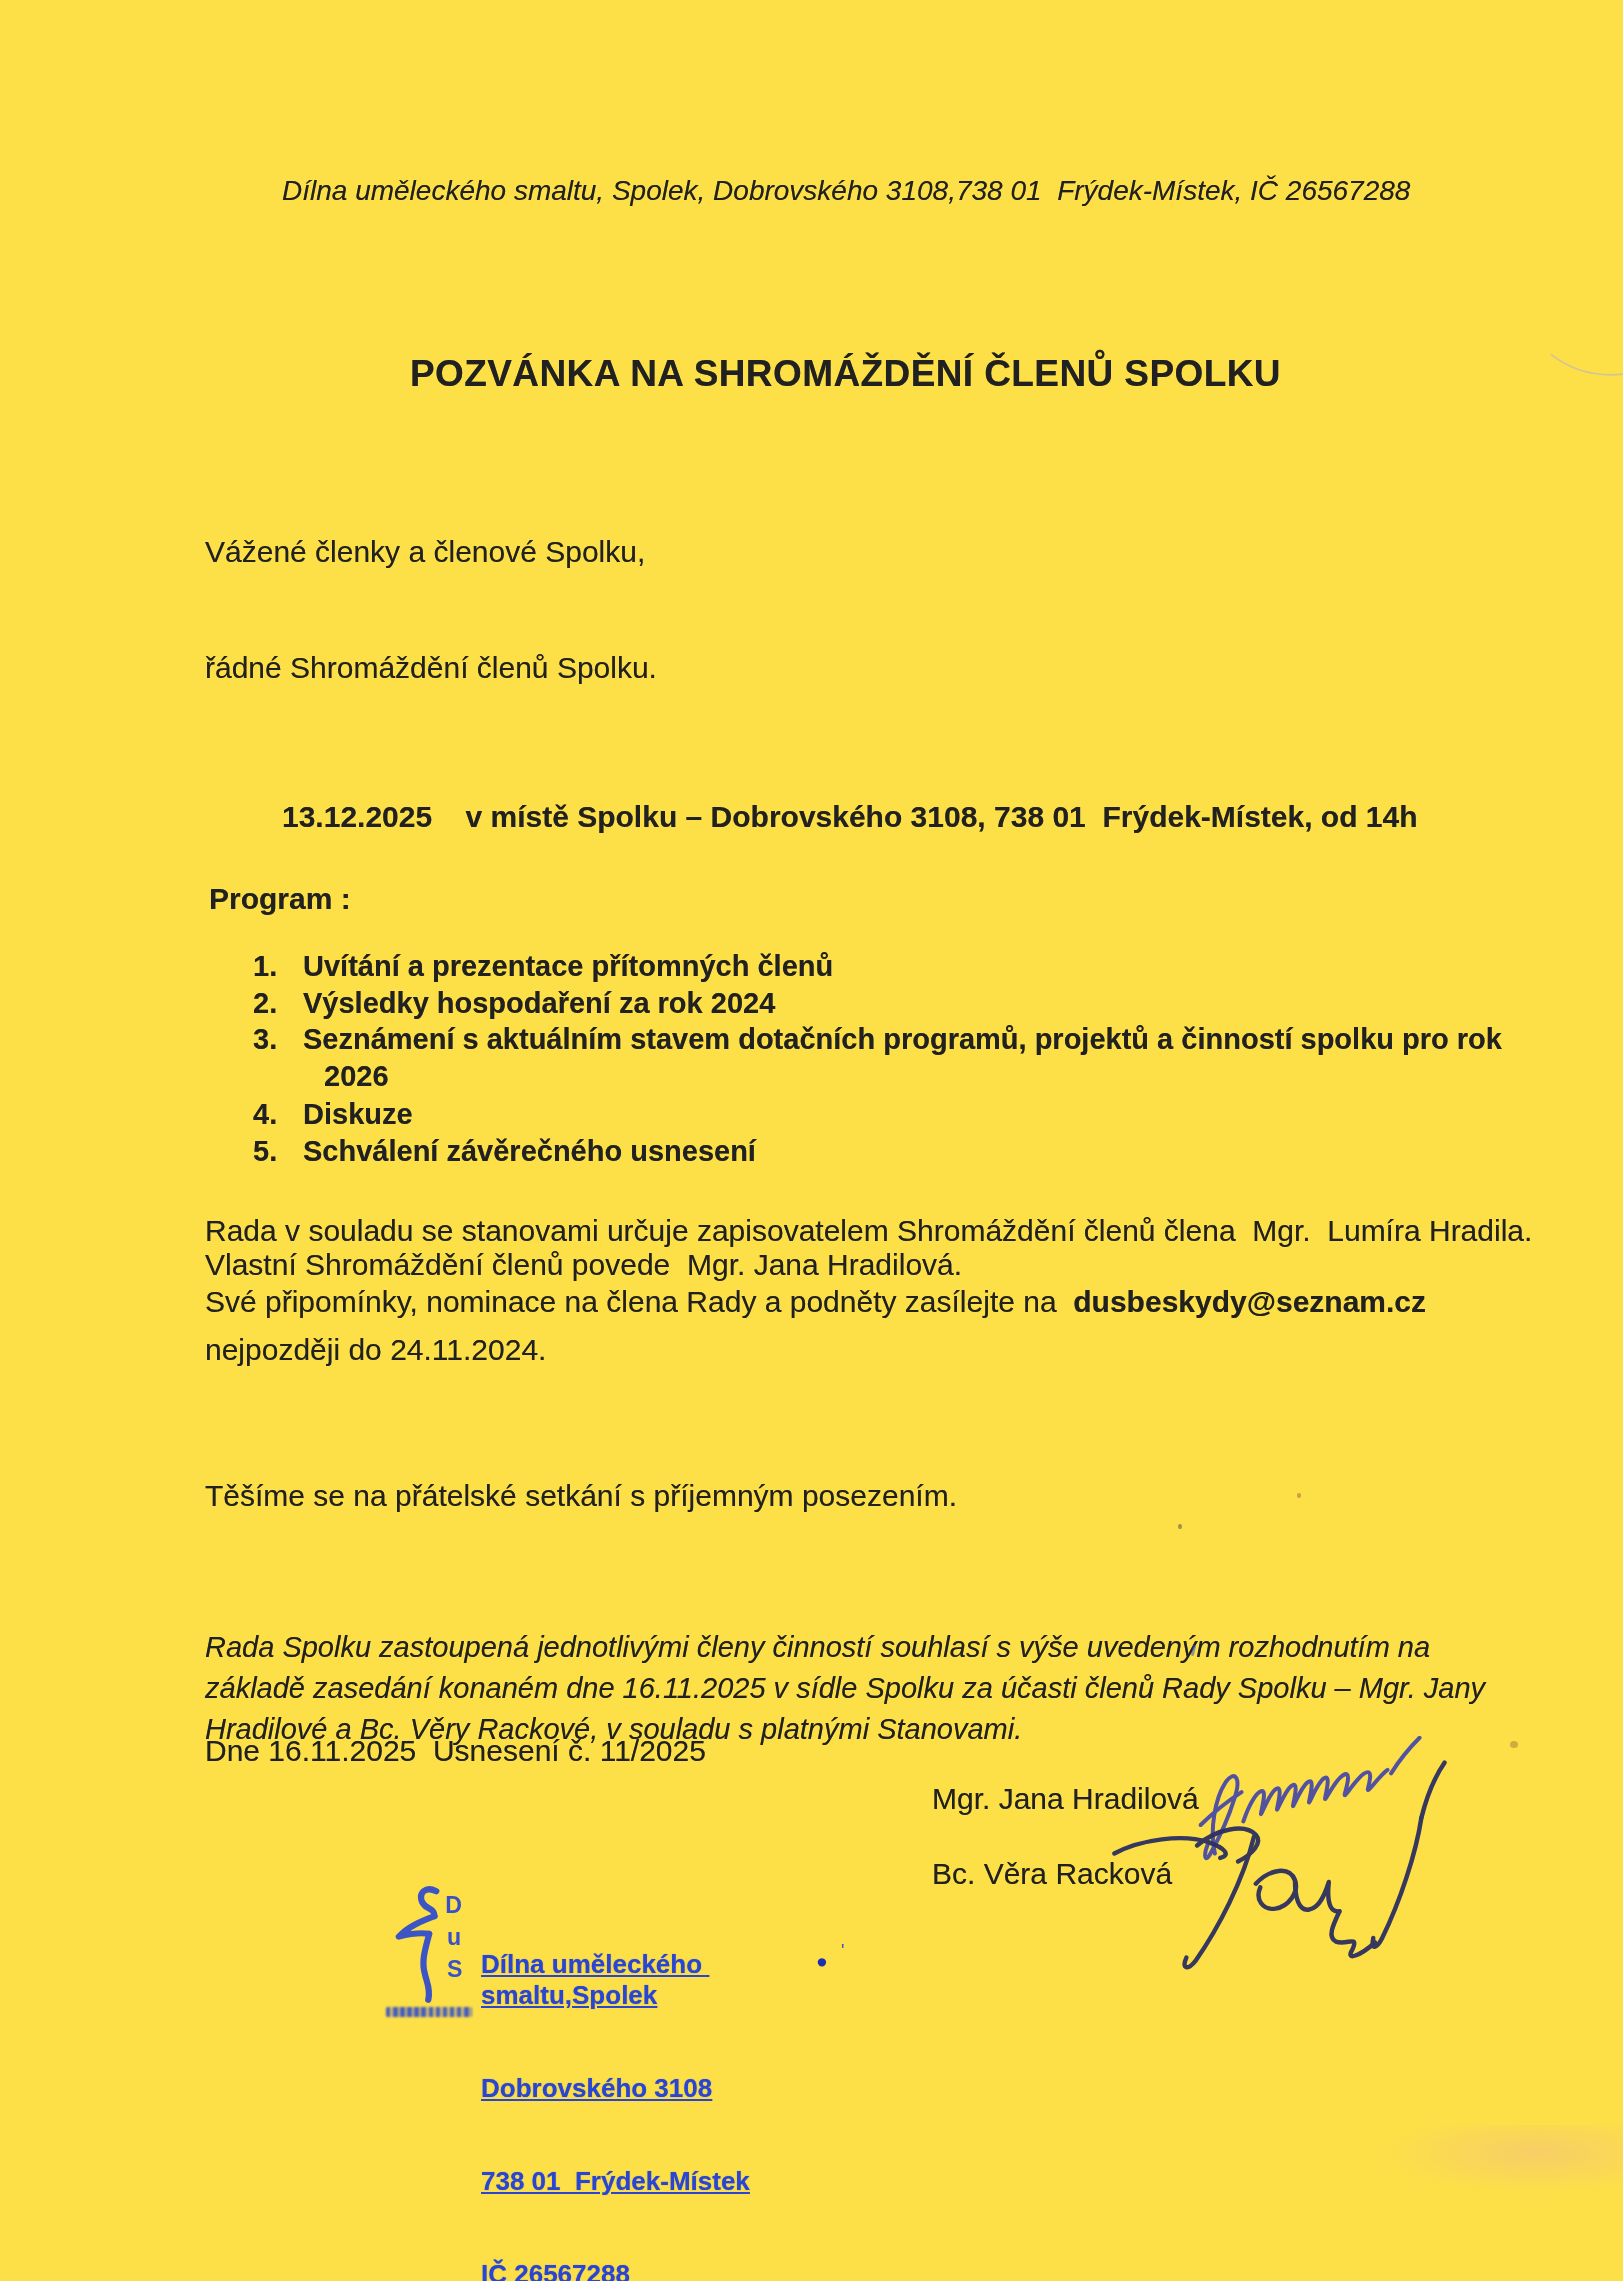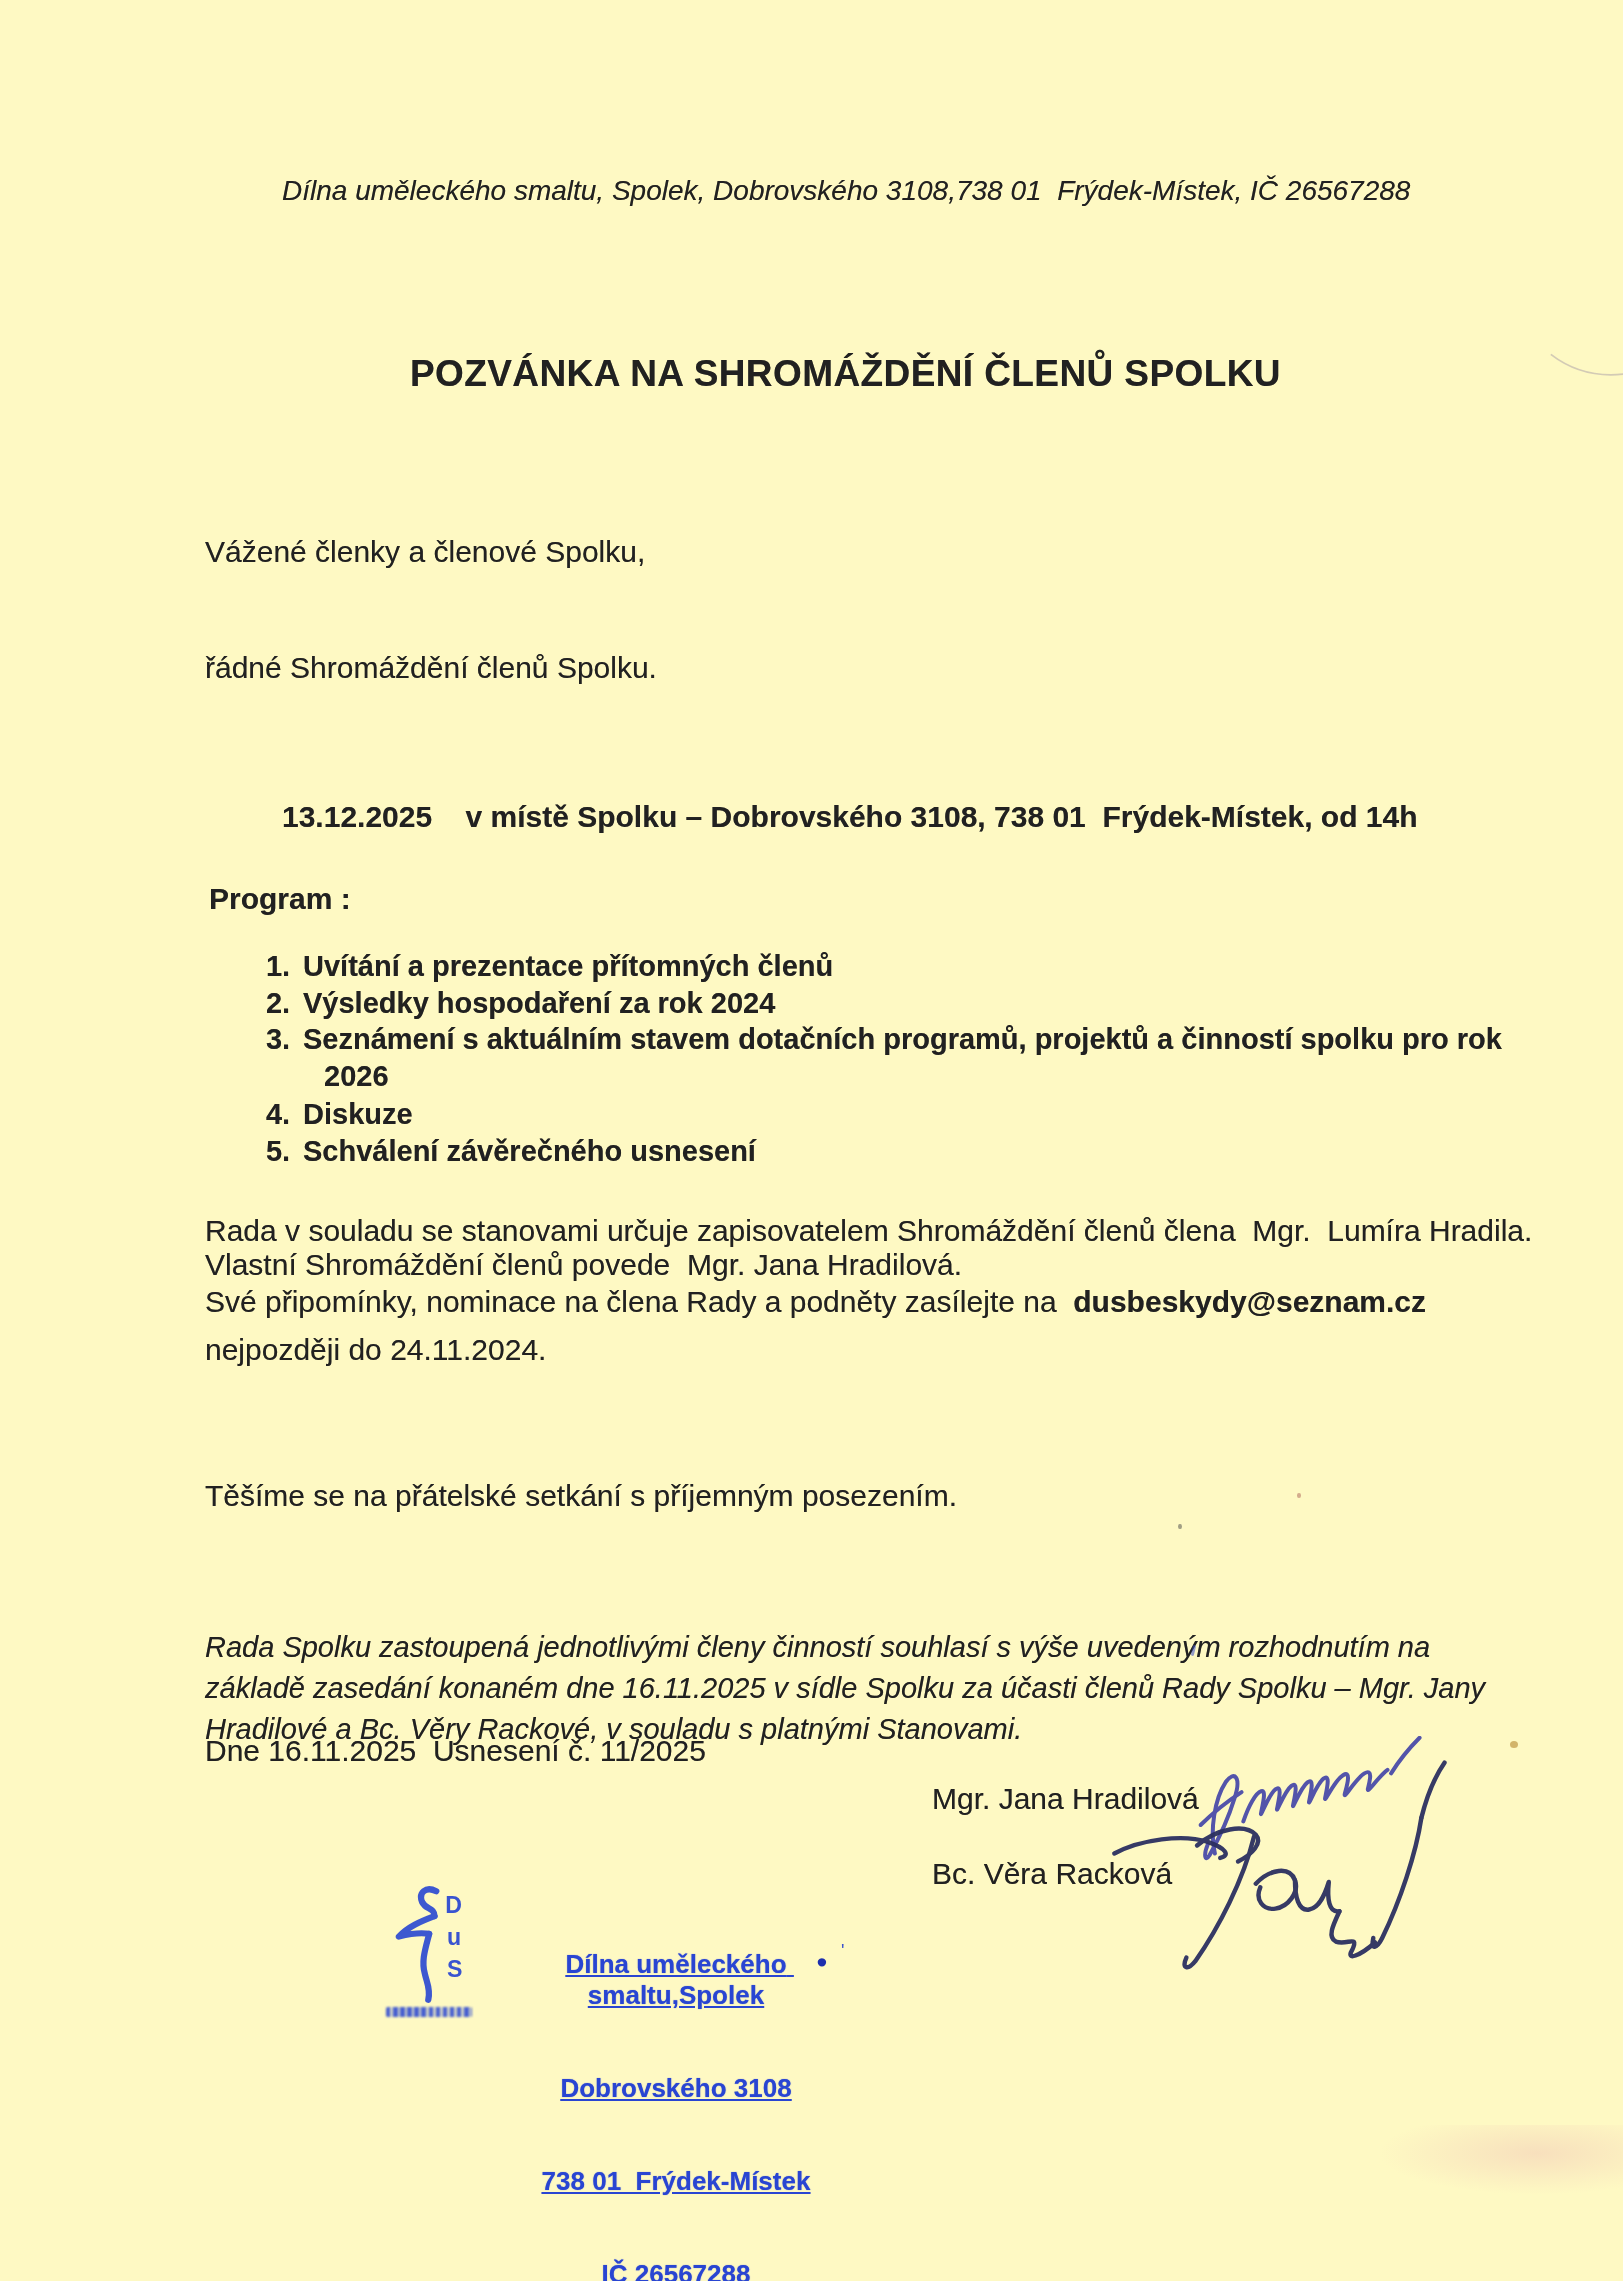--- a/index.html
+++ b/index.html
@@ -1,23 +1,22 @@
 <!DOCTYPE html>
 <html style="font-size:14.3px"><head>
 <meta charset="utf-8">
 <style>
   html,body{margin:0;padding:0;background:#e8e8e8;}
   .page{
     position:relative;
     width:1624px;height:2281px;
-    background:#fef9c3;
+    background:#fde047;
     font-family:"Liberation Sans",sans-serif;
     color:#212121;
     overflow:hidden;
-    text-align:center;
   }
   .abs{position:absolute;white-space:pre-wrap;}
   .scan{text-shadow:0 0 0.6px rgba(20,20,20,0.45);}
   .italic{font-style:italic;}
   .bold{font-weight:bold;}
 
   .header-line{left:282px;top:175px;font-size:28px;}
   .doc-title{left:410px;top:353px;font-size:37px;font-weight:bold;letter-spacing:0.4px;}
 
   .body-34{font-size:30px;}

